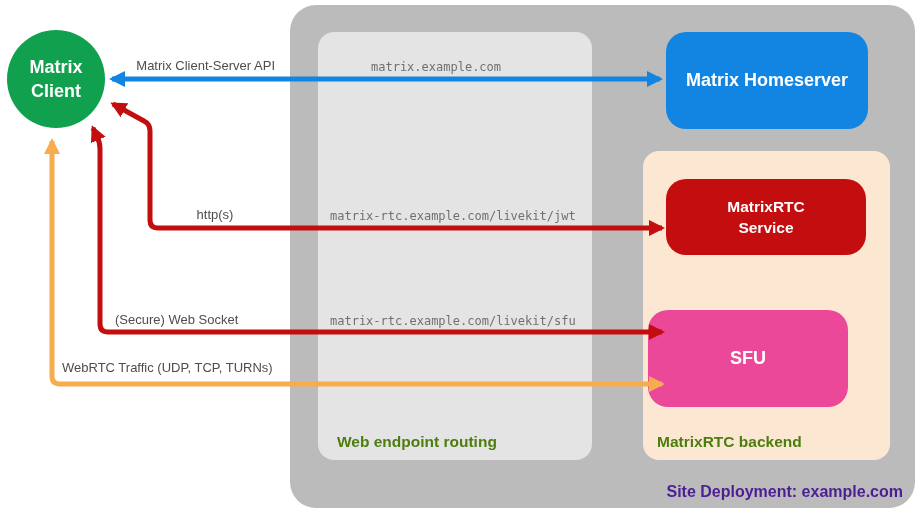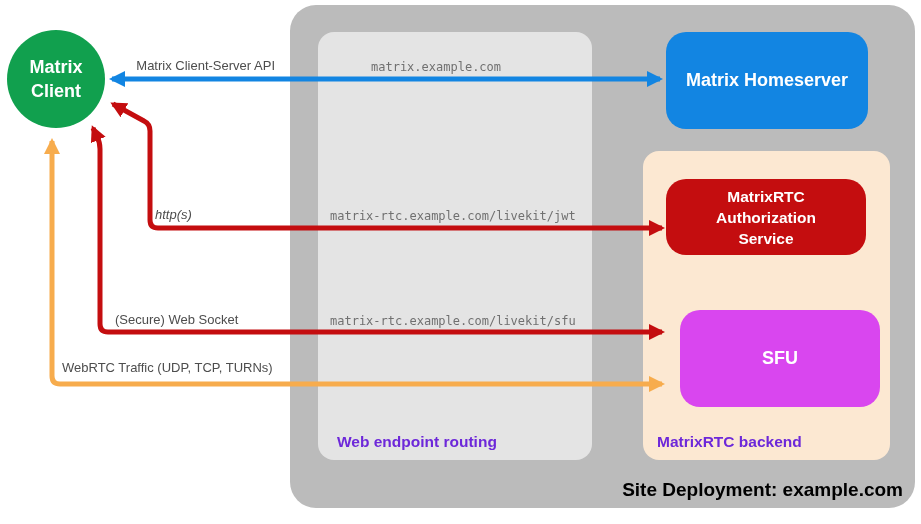--- a/index.html
+++ b/index.html
@@ -4,41 +4,41 @@
 <style>
   html,body{margin:0;padding:0;background:#ffffff;}
   body{width:921px;height:524px;position:relative;overflow:hidden;
        font-family:"Liberation Sans",sans-serif;}
   .abs{position:absolute;}
   
   .panel{position:absolute;border-radius:16px;}
   .panel.outer{left:290px;top:5px;width:625px;height:503px;background:#bbbbbb;border-radius:26px;}
   .panel.routing{left:318px;top:32px;width:274px;height:428px;background:#e4e4e4;}
   .panel.backend{left:643px;top:151px;width:247px;height:309px;background:#fce8d2;}
-  .panel-label{position:absolute;font-weight:bold;font-size:15.5px;color:#6d28d9;white-space:nowrap;}
+  .panel-label{position:absolute;font-weight:bold;font-size:15.5px;color:#4d7c0f;white-space:nowrap;}
   .routing .panel-label{left:19px;bottom:9px;}
   .backend .panel-label{left:14px;bottom:9px;}
-  .site-label{position:absolute;right:12px;bottom:7px;font-weight:bold;font-size:19px;color:#000000;white-space:nowrap;}
+  .site-label{position:absolute;right:12px;bottom:7px;font-weight:bold;font-size:16px;color:#4c1d95;white-space:nowrap;}
   
   .node{position:absolute;display:flex;flex-direction:column;align-items:center;justify-content:center;
         color:#fff;font-weight:bold;text-align:center;z-index:4;}
   .node.circle{left:7px;top:30px;width:98px;height:98px;border-radius:50%;background:#11a04e;
                font-size:18px;line-height:24px;}
   .node.box{border-radius:20px;}
   .node.homeserver{left:666px;top:32px;width:202px;height:97px;background:#1285e2;font-size:18px;}
   .node.auth{left:666px;top:179px;width:200px;height:76px;background:#c40d0f;font-size:15.5px;line-height:21px;}
-  .node.sfu{left:680px;top:310px;width:200px;height:97px;background:#d946ef;font-size:18px;}
+  .node.sfu{left:648px;top:310px;width:200px;height:97px;background:#ec4899;font-size:18px;}
   
   .endpoint{position:absolute;left:330px;font-family:"DejaVu Sans Mono",monospace;font-size:12px;
             color:#707070;white-space:nowrap;z-index:6;}
   .ep1{top:60px;padding-left:41px;} .ep2{top:209px;} .ep3{top:314px;}
   
   .arrow-label{position:absolute;font-size:13px;color:#4d4d4d;white-space:nowrap;z-index:6;}
   .al1{left:105px;width:170px;top:58px;text-align:right;}
-  .al2{left:155px;width:120px;top:207px;text-align:left;font-style:italic;}
+  .al2{left:155px;width:120px;top:207px;text-align:center;}
   .al3{left:115px;width:160px;top:312px;text-align:left;}
   .al4{left:62px;top:360px;}
   
   svg.arrows{position:absolute;left:0;top:0;z-index:5;pointer-events:none;}
 </style>
 </head>
 <body>
 
 <div class="abs" style="left:0;top:0;width:921px;height:524px;">
 
@@ -80,21 +80,20 @@
     <span>Matrix Homeserver</span>
   </div>
 
   <div class="node circle">
     <span>Matrix</span>
     <span>Client</span>
   </div>
 
   <div class="node box auth">
     <span>MatrixRTC</span>
-    <span>Authorization</span>
     <span>Service</span>
   </div>
 
   <div class="node box sfu">
     <span>SFU</span>
   </div>
 
   <div class="endpoint ep1">matrix.example.com</div>
   <div class="endpoint ep2">matrix-rtc.example.com/livekit/jwt</div>
   <div class="endpoint ep3">matrix-rtc.example.com/livekit/sfu</div>

